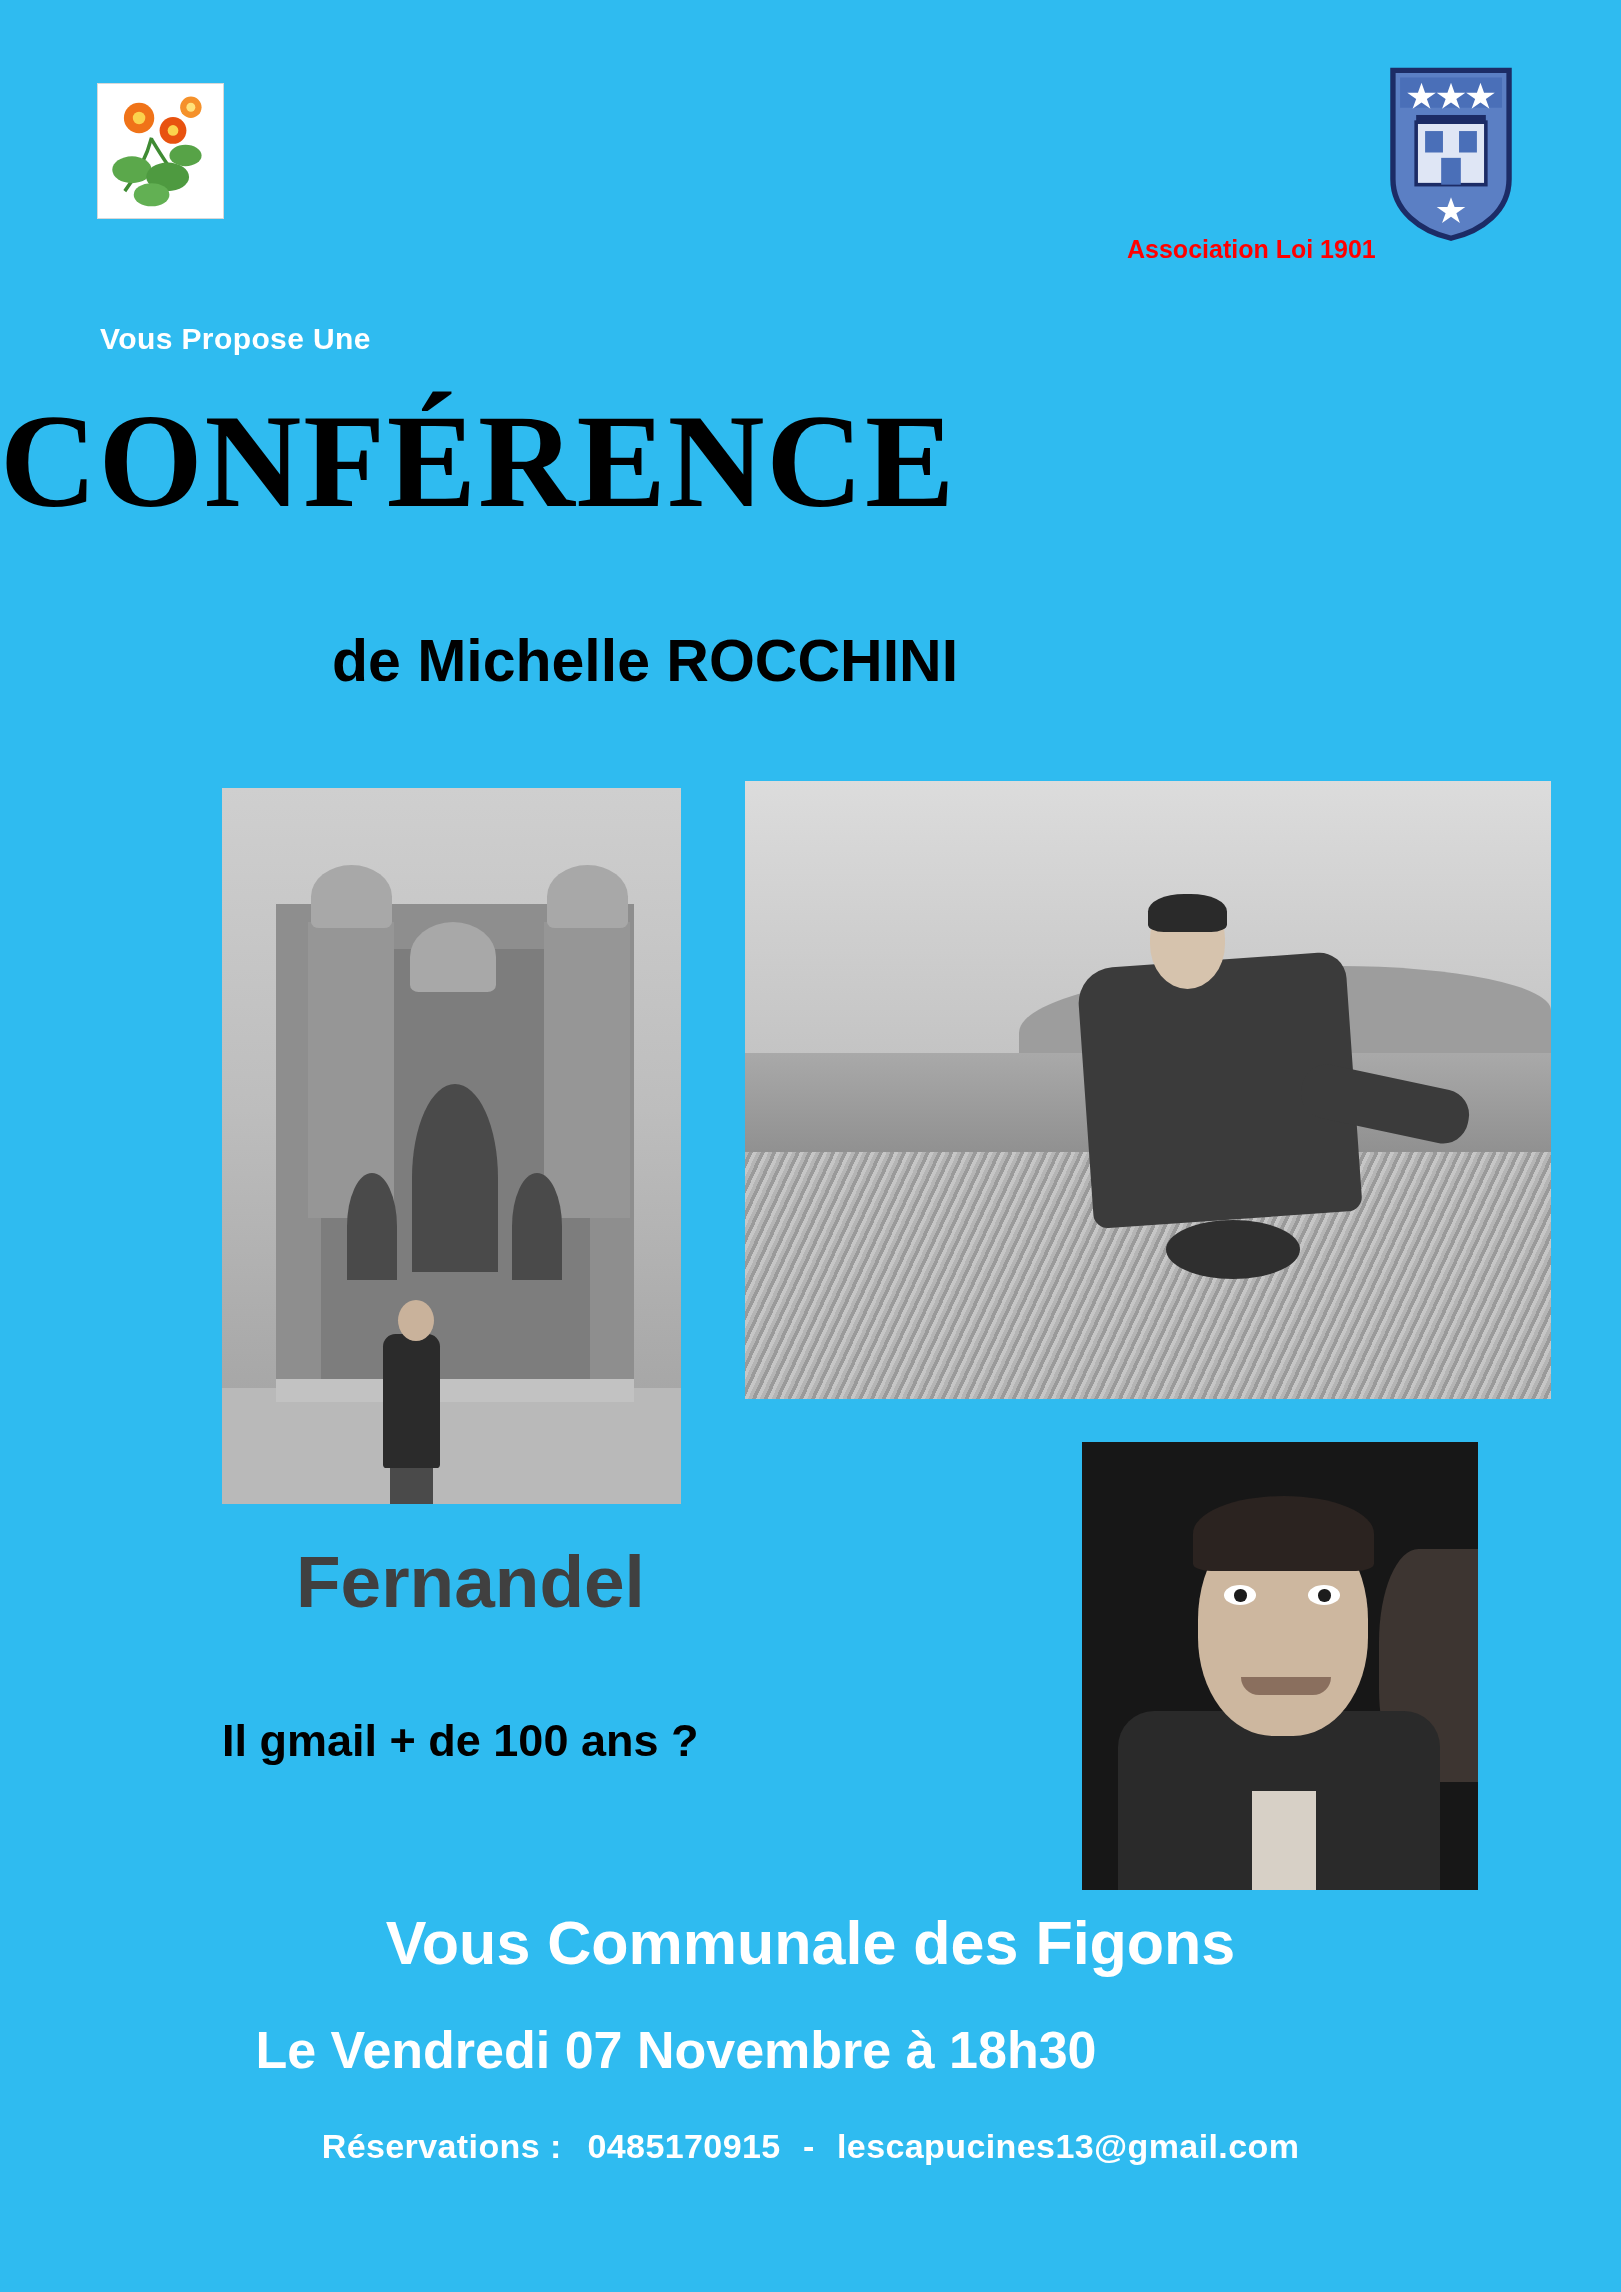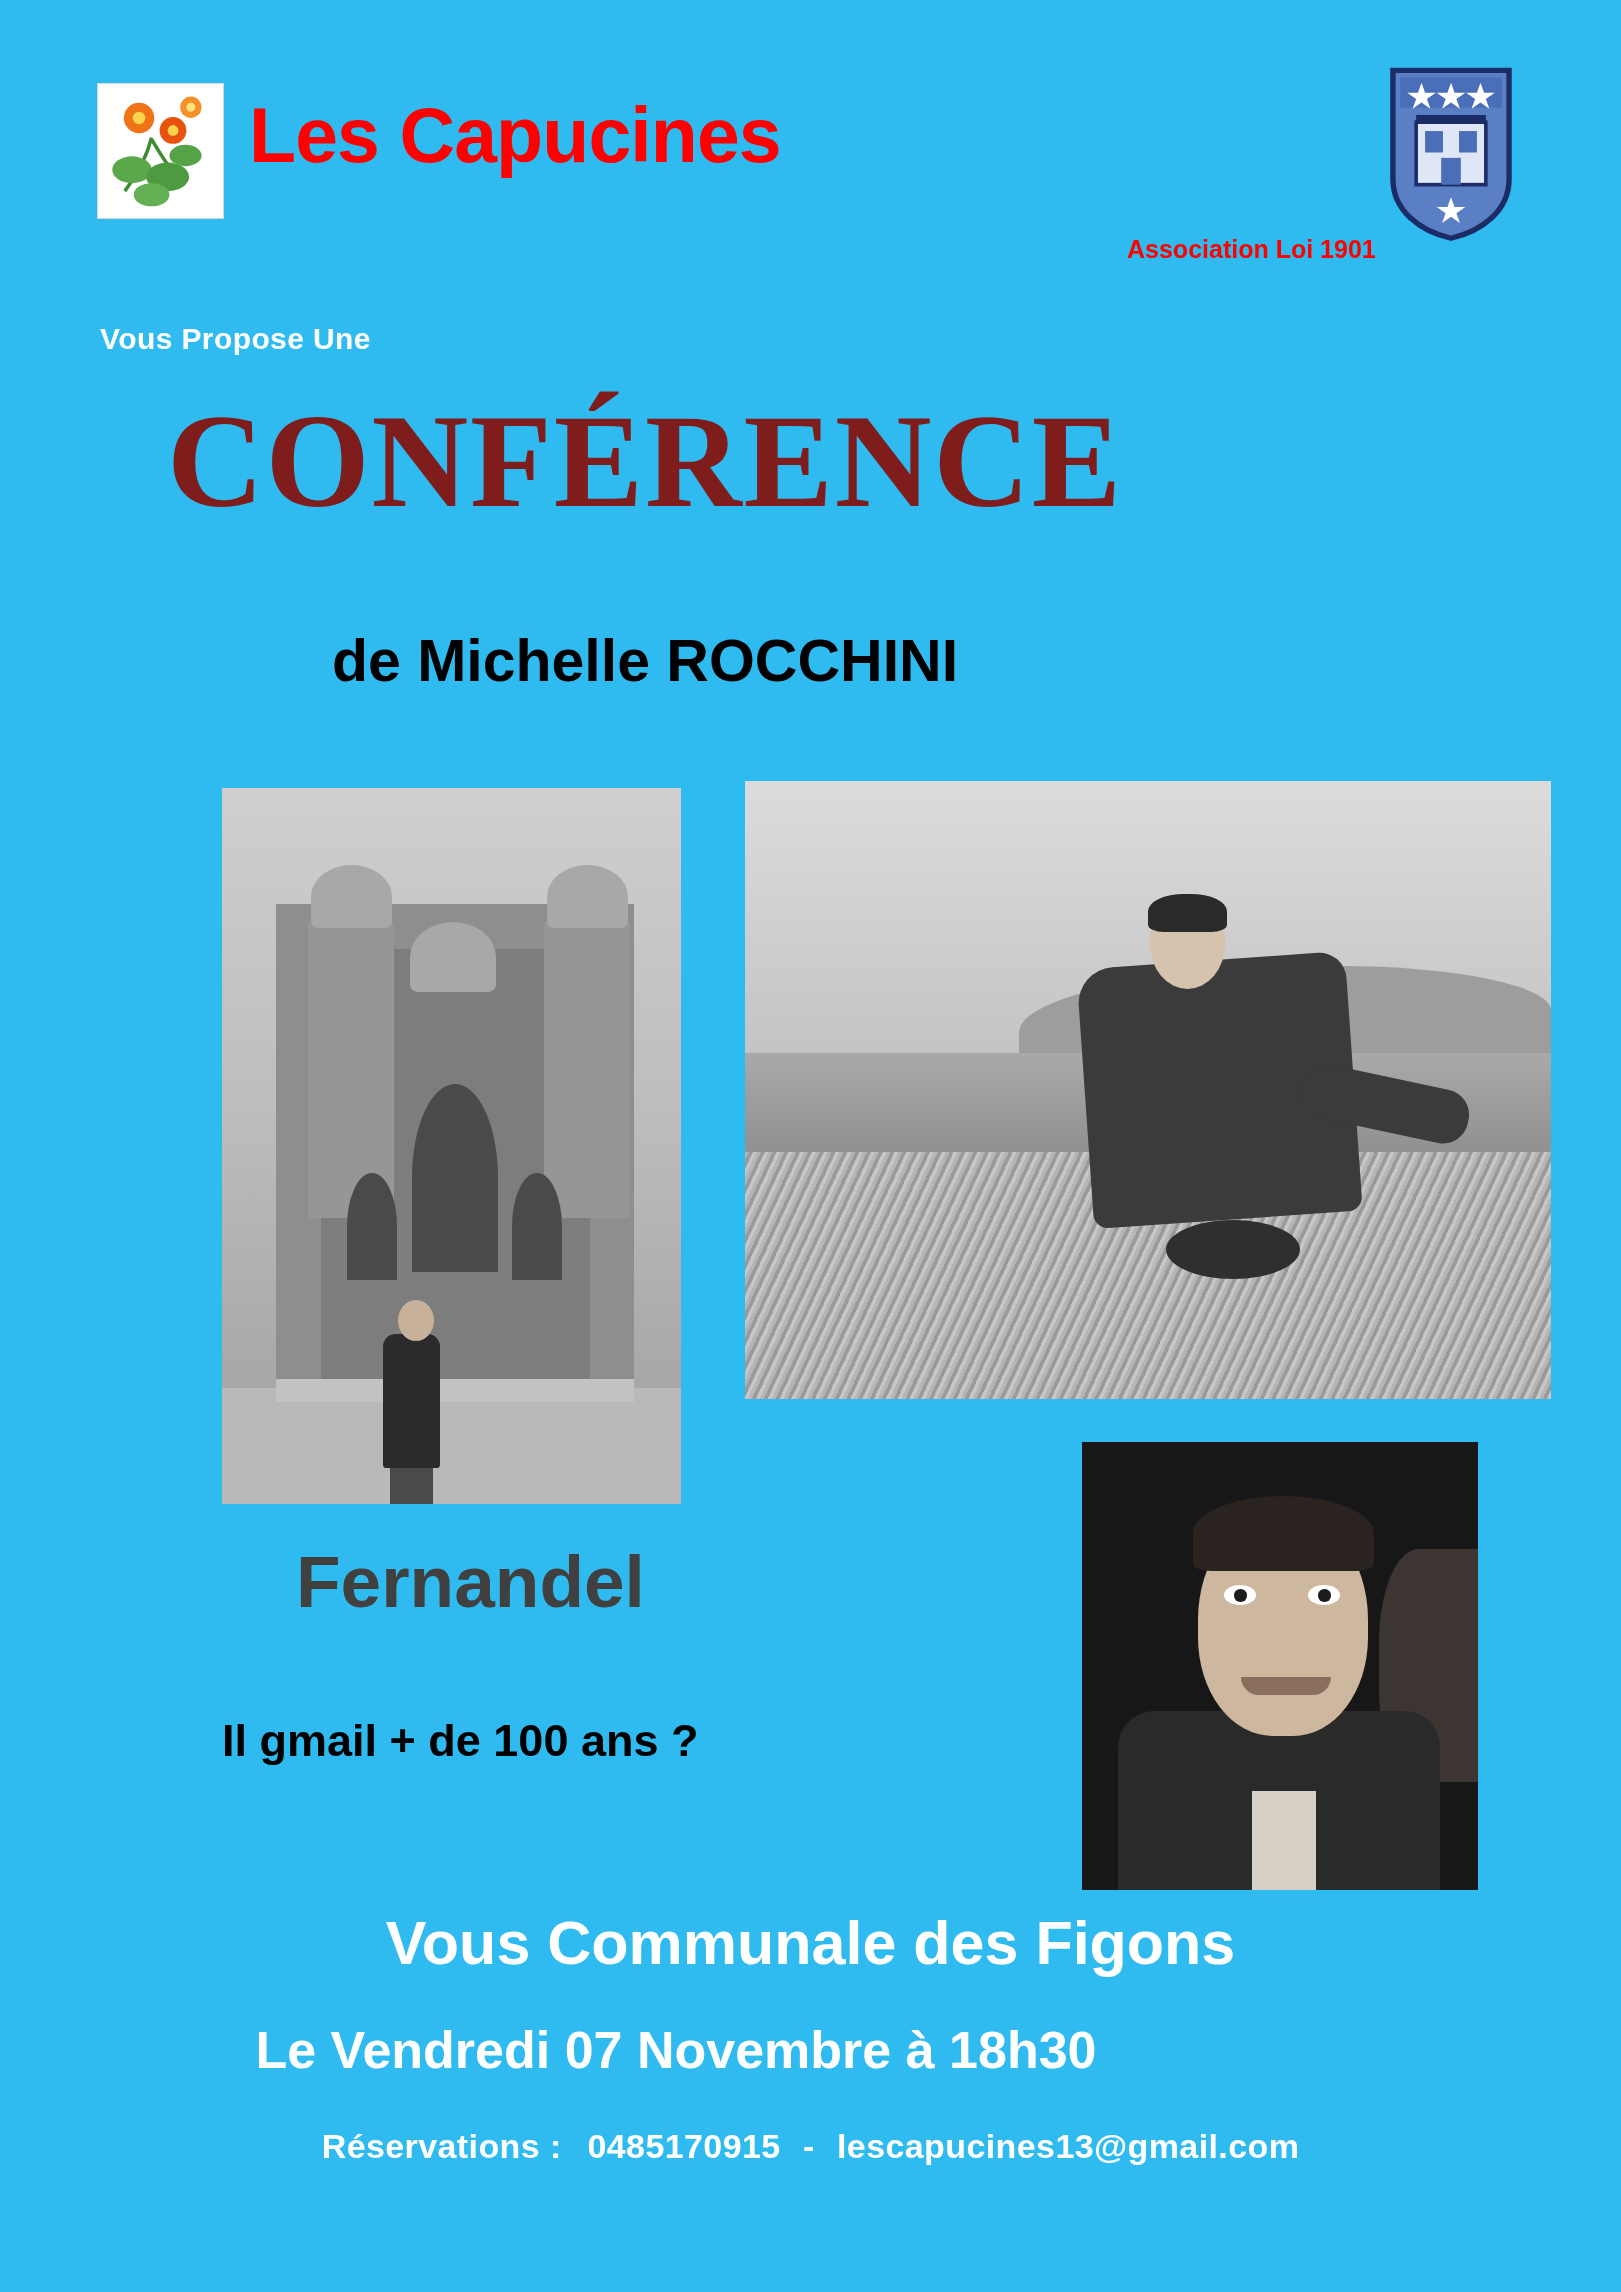--- a/index.html
+++ b/index.html
@@ -87,25 +87,25 @@
     font-weight: bold;
     color: #ffffff;
     letter-spacing: 0.4px;
   }
 
   .conference {
     position: absolute;
     left: 0;
     top: 394px;
     width: 1290px;
-    text-align: center;
+    text-align: left;
     font-family: "Liberation Serif", serif;
     font-size: 134px;
     font-weight: bold;
-    color: #7f1d1d;
+    color: #000000;
     letter-spacing: 1.8px;
     line-height: 1;
   }
 
   .speaker {
     position: absolute;
     left: 0;
     top: 627px;
     width: 1290px;
     text-align: center;
@@ -268,21 +268,20 @@
           <circle cx="84" cy="52" r="15" fill="#e8520f"></circle>
           <circle cx="84" cy="52" r="6" fill="#fbd34d"></circle>
         </g>
         <g>
           <circle cx="104" cy="26" r="12" fill="#f5912a"></circle>
           <circle cx="104" cy="26" r="5" fill="#ffe27a"></circle>
         </g>
       </svg>
     </div>
 
-    <div class="org-title">Les Capucines</div>
     <div class="org-sub">Association Loi 1901</div>
 
     <svg class="crest" viewBox="0 0 150 200">
       <path d="M10 8 H140 V130 C140 165 110 188 75 196 C40 188 10 165 10 130 Z" fill="#5b7fc4" stroke="#1c2c66" stroke-width="6"></path>
       <path d="M18 16 H132 V50 H18 Z" fill="#4a6fb8"></path>
       <g fill="#ffffff">
         <polygon points="42,22 46,33 58,33 48,40 52,51 42,44 32,51 36,40 26,33 38,33"></polygon>
         <polygon points="75,22 79,33 91,33 81,40 85,51 75,44 65,51 69,40 59,33 71,33"></polygon>
         <polygon points="108,22 112,33 124,33 114,40 118,51 108,44 98,51 102,40 92,33 104,33"></polygon>
         <polygon points="75,150 79,161 91,161 81,168 85,179 75,172 65,179 69,168 59,161 71,161"></polygon>

